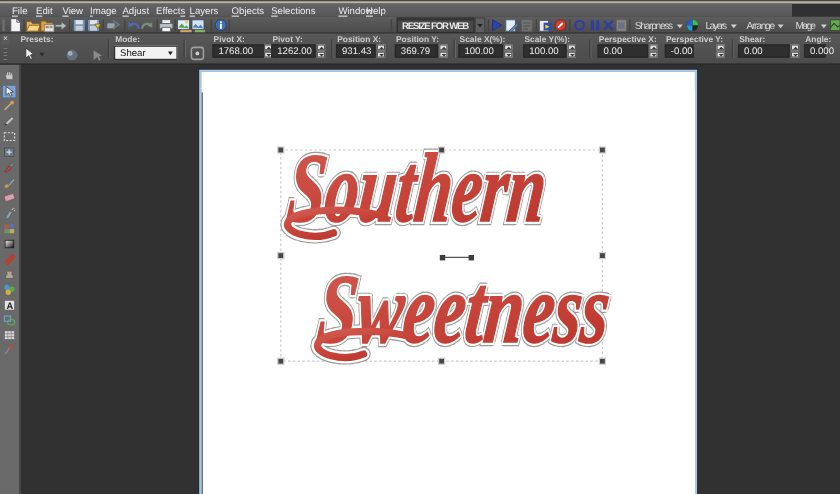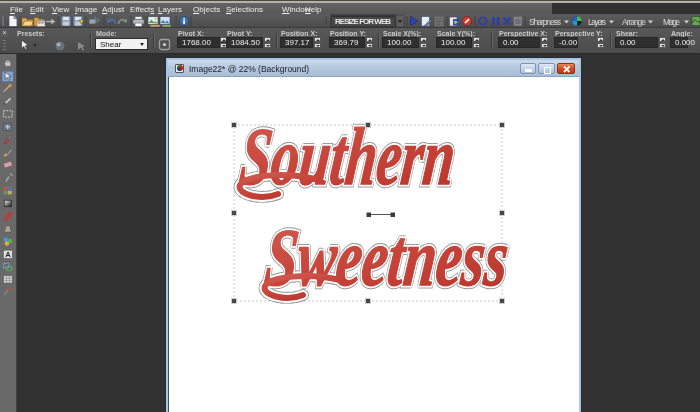--- a/index.html
+++ b/index.html
@@ -1,21 +1,21 @@
 <!DOCTYPE html>
 <html><head>
 <meta charset="utf-8">
 <style>
   html,body{margin:0;padding:0;}
   body{width:700px;height:412px;overflow:hidden;font-family:"Liberation Sans",sans-serif;position:relative;background:#313131;}
   .abs{position:absolute;}
   
   #topline{left:0;top:0;width:700px;height:1.2px;background:#4e4935;}
   #topline2{left:0;top:1.2px;width:700px;height:1.6px;background:#b2b1ae;}
-  #menubar{left:0;top:2.8px;width:552px;height:11.2px;background:linear-gradient(#646464,#575757);}
+  #menubar{left:0;top:2.8px;width:660px;height:11.2px;background:linear-gradient(#646464,#575757);}
   .mi{position:absolute;top:2px;font-size:8px;color:#ededed;}
   .mi u{text-decoration:underline;}
   #toolbar1{left:0;top:14px;width:700px;height:14px;background:linear-gradient(#5d5d5d,#4c4c4c);border-bottom:1px solid #3a3a3a;box-sizing:border-box;}
   #toolbar2{left:0;top:28px;width:700px;height:26px;background:linear-gradient(#585858,#4b4b4b);border-bottom:1px solid #2a2a2a;box-sizing:border-box;}
   
   .flabel{position:absolute;top:2px;font-size:7px;font-weight:bold;color:#cccccc;white-space:nowrap;letter-spacing:0;}
   .fbox{position:absolute;top:9px;height:11px;background:#2f2f2f;border:1px solid #272727;box-sizing:border-box;color:#efefef;font-size:8px;line-height:10px;padding-left:4px;white-space:nowrap;}
   .fspin{position:absolute;top:9px;width:7px;height:11px;}
   .fspin i,.fspin b{position:absolute;left:0;top:0;width:7px;height:5px;background:#e4e4e4;border:1px solid #565656;box-sizing:border-box;}
   .fspin b{top:6px;}
@@ -245,28 +245,28 @@
     <circle cx="6.5" cy="6.5" r="1.6" fill="#cfcfcf"></circle>
   </svg>
 
   <span class="flabel" style="left:178px">Pivot X:</span>
   <div class="fbox" style="left:177px;width:54px;">1768.00</div>
   <span class="fspin" style="left:220px">
       <i></i>
       <b></b>
     </span>
   <span class="flabel" style="left:227px">Pivot Y:</span>
-  <div class="fbox" style="left:226px;width:37px;">1084.50</div>
+  <div class="fbox" style="left:226px;width:37px;">1262.00</div>
   <span class="fspin" style="left:264px">
       <i></i>
       <b></b>
     </span>
   <div class="vsep" style="left:276px"></div>
   <span class="flabel" style="left:281px">Position X:</span>
-  <div class="fbox" style="left:280px;width:33px;">397.17</div>
+  <div class="fbox" style="left:280px;width:33px;">931.43</div>
   <span class="fspin" style="left:314px">
       <i></i>
       <b></b>
     </span>
   <span class="flabel" style="left:330px">Position Y:</span>
   <div class="fbox" style="left:329px;width:36px;">369.79</div>
   <span class="fspin" style="left:366px">
       <i></i>
       <b></b>
     </span>
@@ -409,35 +409,20 @@
     </g>
         <defs>
           <linearGradient id="pgrad" x1="0" y1="0" x2="1" y2="1">
             <stop offset="0" stop-color="#efefef"></stop>
             <stop offset="1" stop-color="#1a1a1a"></stop>
           </linearGradient>
         </defs>
   </svg>
   </div>
   <div class="abs" id="win" style="top:4px;">
-    <div id="titlebar">
-      <div id="title-ic"></div>
-      <div id="title-tx">Image22* @  22% (Background)</div>
-      <div class="wbtn" style="left:352px;width:16px;background:linear-gradient(#dce9f6,#aac2dc);border:1px solid #7e96b2;">
-          <span style="position:absolute;left:4px;top:5px;width:7px;height:2.5px;background:#fdfdfd;border-radius:1px;"></span>
-        </div>
-      <div class="wbtn" style="left:370px;width:17px;background:linear-gradient(#dce9f6,#aac2dc);border:1px solid #7e96b2;">
-          <span style="position:absolute;left:5px;top:2.5px;width:5px;height:5px;border:1.5px solid #fdfdfd;"></span>
-        </div>
-      <div class="wbtn" style="left:389px;width:18px;background:linear-gradient(#e8885e,#d14c28 50%,#bf3512);border:1px solid #8e3318;">
-          <svg width="18" height="11" style="position:absolute;left:0;top:0">
-            <path d="M6 2.5 L11.5 8 M11.5 2.5 L6 8" stroke="#fff" stroke-width="1.8"></path>
-          </svg>
-        </div>
-    </div>
     <div id="canvas">
     <svg width="411" height="335" style="position:absolute;left:0;top:0">
       <defs>
         <linearGradient id="redg" x1="0" y1="0" x2="0.7" y2="1">
           <stop offset="0" stop-color="#d05c52"></stop>
           <stop offset="0.5" stop-color="#c8463c"></stop>
           <stop offset="1" stop-color="#bc382e"></stop>
         </linearGradient>
       </defs>
 

